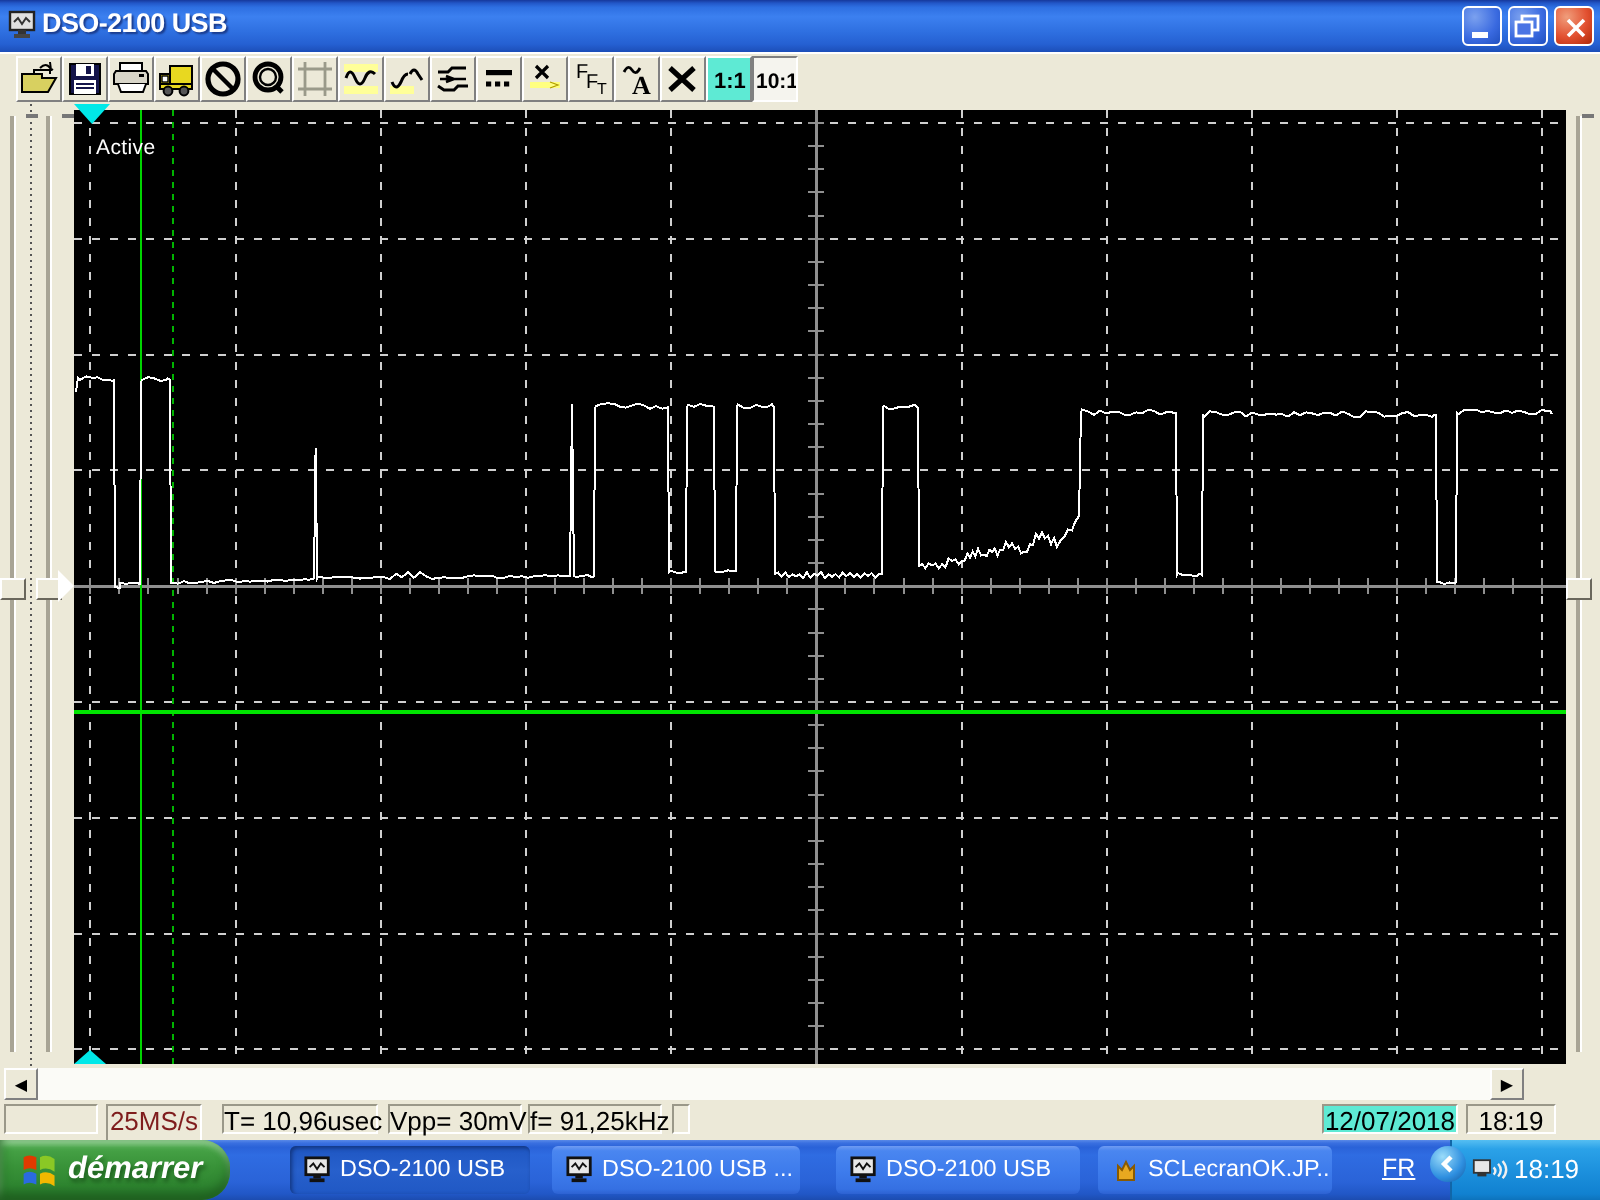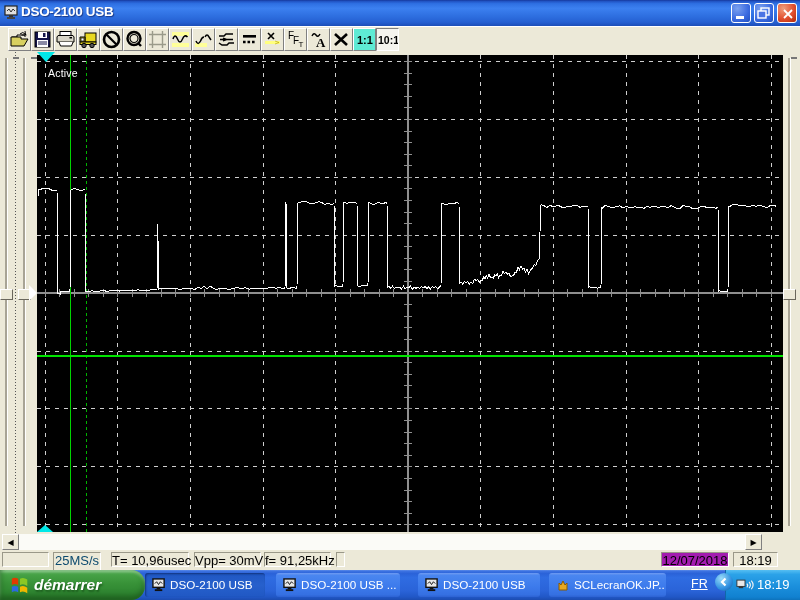--- a/index.html
+++ b/index.html
@@ -188,32 +188,32 @@
 <div style="position:absolute;left:37px;top:52px;width:0;height:0;border-left:9px solid transparent;border-right:9px solid transparent;border-top:10px solid #00e8e8;"></div>
 <div style="position:absolute;left:37px;top:525px;width:0;height:0;border-left:8px solid transparent;border-right:8px solid transparent;border-bottom:7px solid #00e8e8;"></div>
 <div style="position:absolute;left:29px;top:285px;width:0;height:0;border-top:8px solid transparent;border-bottom:8px solid transparent;border-left:8px solid #fff;"></div>
 <div style="position:absolute;left:13px;top:57px;width:6px;height:2px;background:#777;"></div>
 <div style="position:absolute;left:31px;top:57px;width:6px;height:2px;background:#777;"></div>
 <div style="position:absolute;left:791px;top:57px;width:6px;height:2px;background:#777;"></div>
 <div style="position:absolute;left:19px;top:534px;width:726px;height:16px;background:#fbfbf7;"></div>
 <div style="position:absolute;left:2px;top:534px;width:17px;height:16px;background:#ece9d8;border:1px solid;border-color:#fff #808080 #808080 #fff;color:#000;font-size:8px;text-align:center;line-height:15px;">◀</div>
 <div style="position:absolute;left:745px;top:534px;width:17px;height:16px;background:#ece9d8;border:1px solid;border-color:#fff #808080 #808080 #fff;color:#000;font-size:8px;text-align:center;line-height:15px;">▶</div>
 <div style="position:absolute;left:2px;top:552px;width:47px;height:15px;border:1px solid;border-color:#9a9889 #fff #fff #9a9889;background:#ece9d8;font-size:13px;color:#000;text-align:center;line-height:15px;white-space:nowrap;"></div>
-<div style="position:absolute;left:53px;top:552px;width:48px;height:26px;border:1px solid;border-color:#9a9889 #fff #fff #9a9889;background:#ece9d8;font-size:13px;color:#0c4a6e;text-align:center;line-height:15px;white-space:nowrap;">25MS/s</div>
+<div style="position:absolute;left:53px;top:552px;width:48px;height:26px;border:1px solid;border-color:#9a9889 #fff #fff #9a9889;background:#ece9d8;font-size:13px;color:#7f1d1d;text-align:center;line-height:15px;white-space:nowrap;">25MS/s</div>
 <div style="position:absolute;left:111px;top:552px;width:78px;height:15px;border:1px solid;border-color:#9a9889 #fff #fff #9a9889;background:#ece9d8;font-size:13px;color:#000;text-align:center;line-height:15px;white-space:nowrap;">T= 10,96usec</div>
 <div style="position:absolute;left:194px;top:552px;width:67px;height:15px;border:1px solid;border-color:#9a9889 #fff #fff #9a9889;background:#ece9d8;font-size:13px;color:#000;text-align:center;line-height:15px;white-space:nowrap;">Vpp= 30mV</div>
 <div style="position:absolute;left:264px;top:552px;width:67px;height:15px;border:1px solid;border-color:#9a9889 #fff #fff #9a9889;background:#ece9d8;font-size:13px;color:#000;text-align:center;line-height:15px;white-space:nowrap;">f= 91,25kHz</div>
 <div style="position:absolute;left:336px;top:552px;width:9px;height:15px;border:1px solid;border-color:#9a9889 #fff #fff #9a9889;background:#ece9d8;font-size:13px;color:#000;text-align:center;line-height:15px;white-space:nowrap;"></div>
-<div style="position:absolute;left:661px;top:552px;width:68px;height:15px;border:1px solid;border-color:#9a9889 #fff #fff #9a9889;background:#a21caf;font-size:13px;color:#000;text-align:center;line-height:15px;white-space:nowrap;">12/07/2018</div>
+<div style="position:absolute;left:661px;top:552px;width:68px;height:15px;border:1px solid;border-color:#9a9889 #fff #fff #9a9889;background:#5eead4;font-size:13px;color:#000;text-align:center;line-height:15px;white-space:nowrap;">12/07/2018</div>
 <div style="position:absolute;left:733px;top:552px;width:45px;height:15px;border:1px solid;border-color:#9a9889 #fff #fff #9a9889;background:#ece9d8;font-size:13px;color:#000;text-align:center;line-height:15px;white-space:nowrap;">18:19</div>
 
 <div style="position:absolute;left:0;top:570px;width:800px;height:30px;
 background:linear-gradient(180deg,#5a8ae8 0%,#3a70e0 5%,#2a62d8 12%,#2f6ce2 25%,#2a63d8 70%,#2157c6 90%,#1c4cb0 100%);">
 </div>
-<div style="position:absolute;left:0;top:570px;width:145px;height:30px;border-radius:0 14px 14px 0;
+<div style="position:absolute;left:0;top:570px;width:115px;height:30px;border-radius:0 14px 14px 0;
 background:linear-gradient(180deg,#6cba6c 0%,#47a347 12%,#389238 45%,#2f8631 75%,#267427 100%);
 box-shadow:inset 0 -3px 6px #1d5c1e, inset 0 2px 3px #9ad49a;">
  <svg width="20" height="20" viewBox="0 0 22 22" style="position:absolute;left:10px;top:5px;">
   <path d="M2 4 q3 -2 7 0 l0 7 q-4 -2 -7 0 Z" fill="#e03a00"></path>
   <path d="M11 4 q4 -2 8 1 l0 7 q-4 -3 -8 -1 Z" fill="#8ac825"></path>
   <path d="M2 13 q3 -2 7 0 l0 6 q-4 -2 -7 0 Z" fill="#2a6be0"></path>
   <path d="M11 13 q4 -2 8 1 l0 6 q-4 -3 -8 -1 Z" fill="#f0b800"></path>
  </svg>
  <div style="position:absolute;left:34px;top:6px;font-size:15.5px;font-weight:bold;font-style:italic;color:#fff;
   text-shadow:1px 2px 2px #1d5c1e;">démarrer</div>

